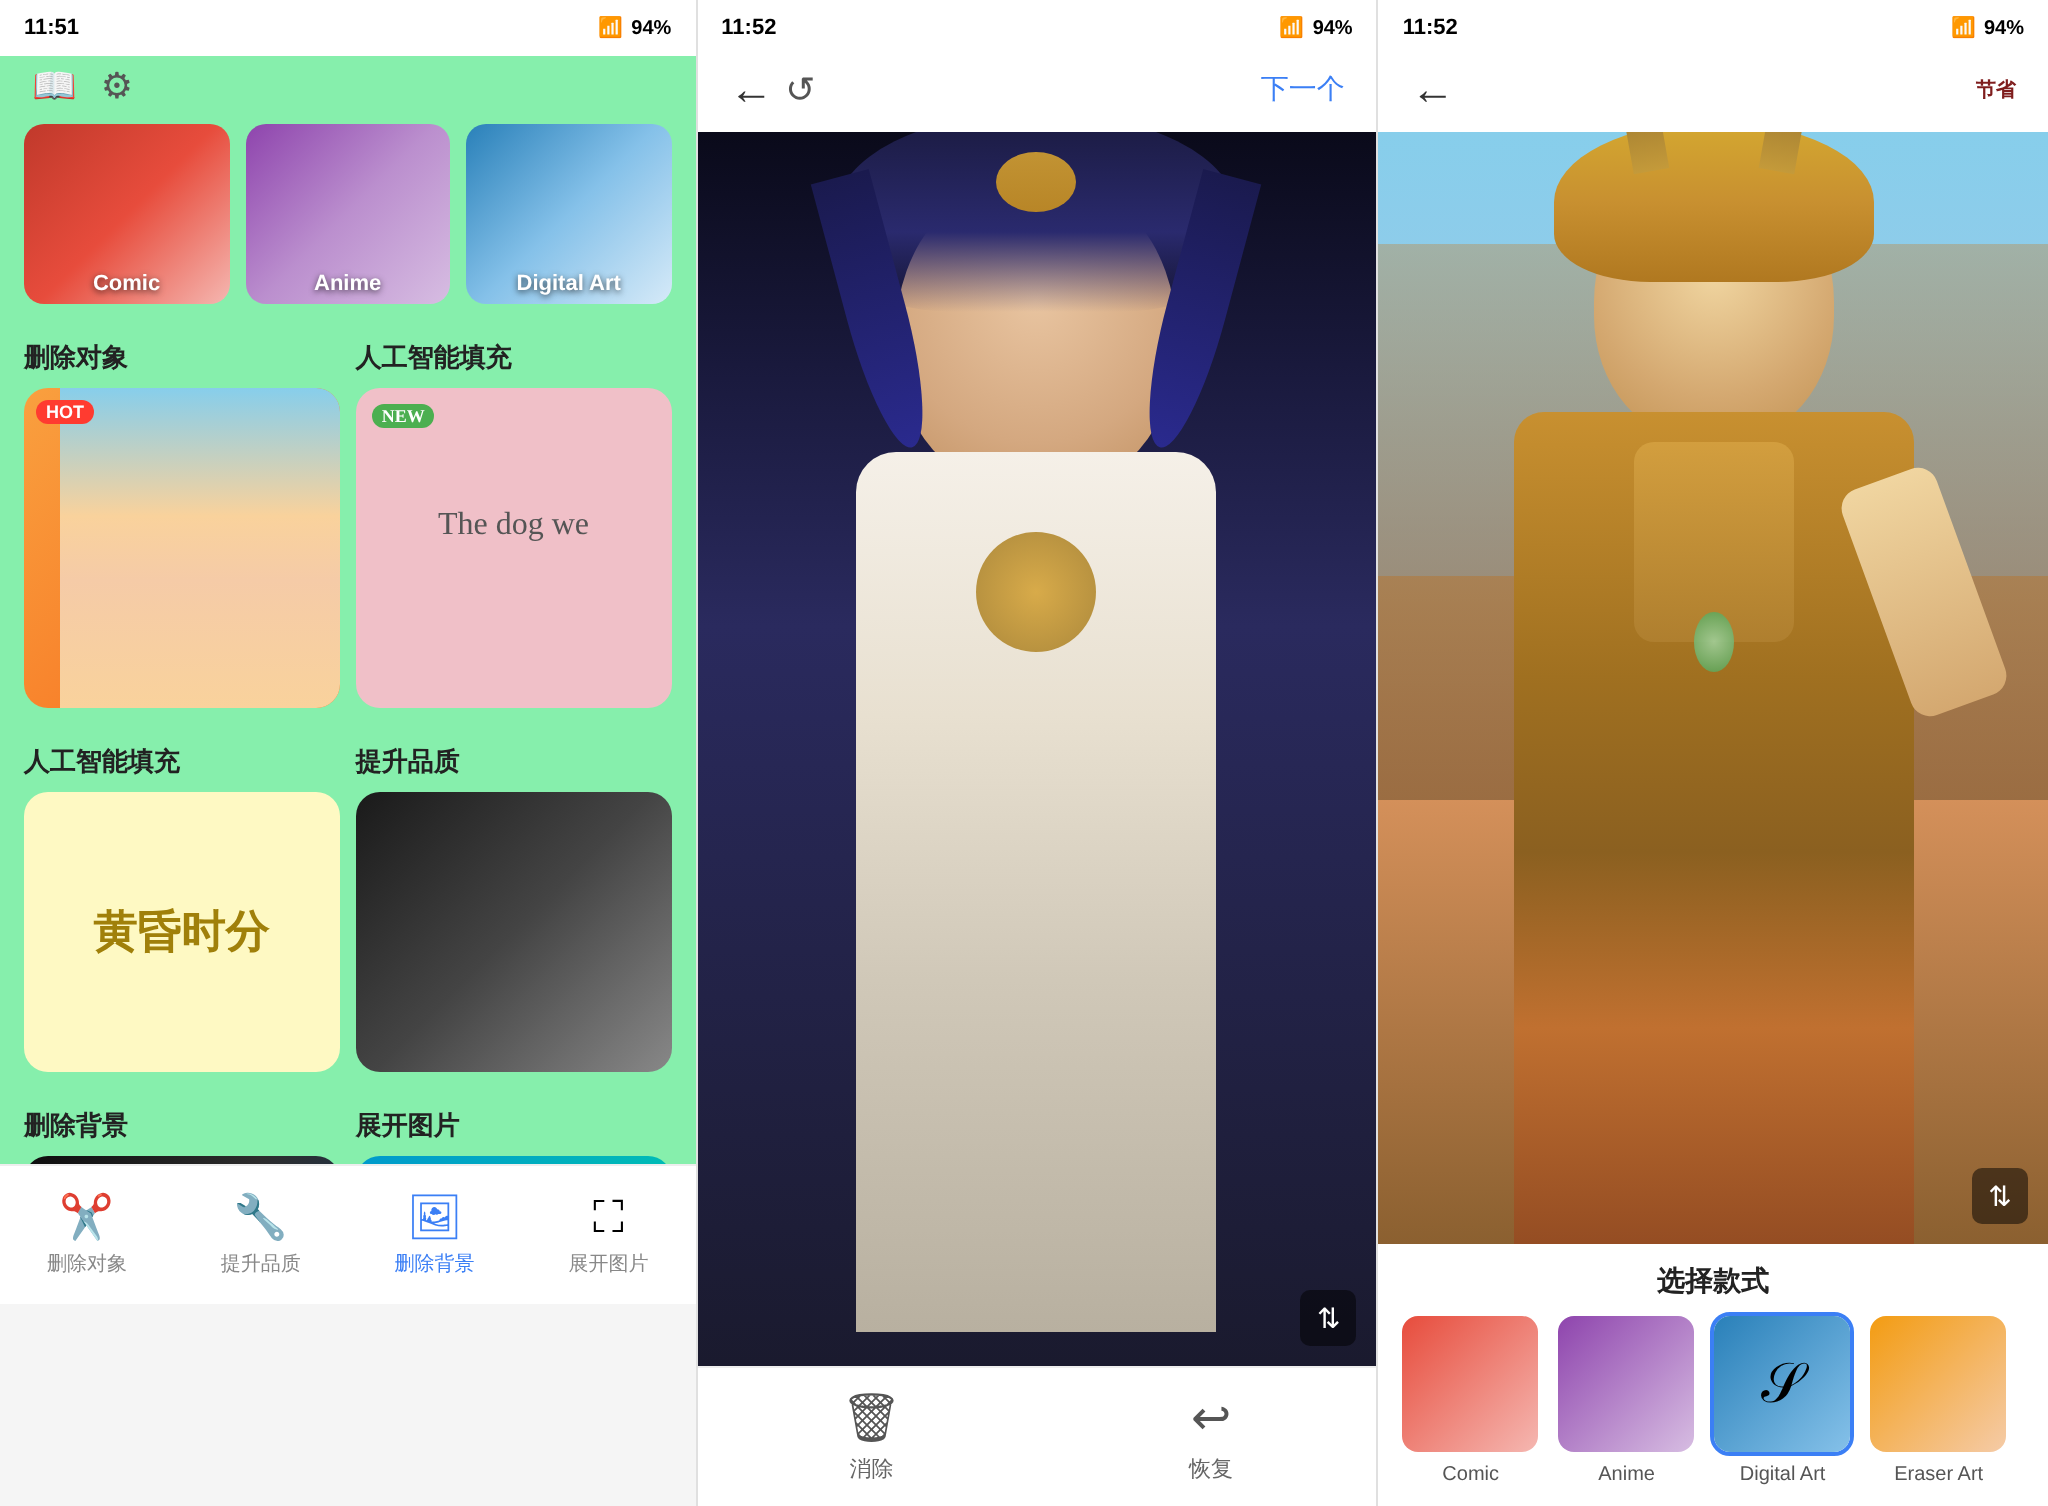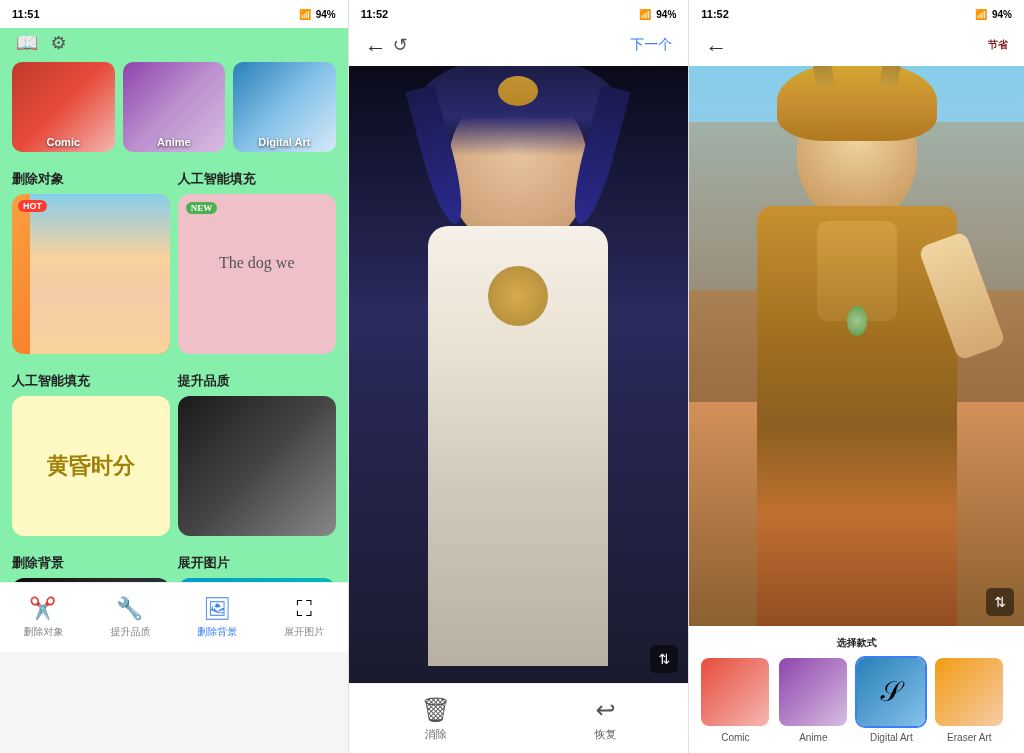--- a/index.html
+++ b/index.html
@@ -329,21 +329,21 @@
     }
     .p3-image-area {
       flex: 1;
       background: #ddd;
       position: relative;
       overflow: hidden;
     }
     .p3-select-style-label {
       text-align: center;
       padding: 10px 0 6px;
-      font-size: 10px;
+      font-size: 14px;
       font-weight: 600;
       color: #222;
     }
     .p3-style-row {
       display: flex;
       gap: 6px;
       padding: 0 10px 10px;
       overflow-x: auto;
     }
     .p3-style-card {

